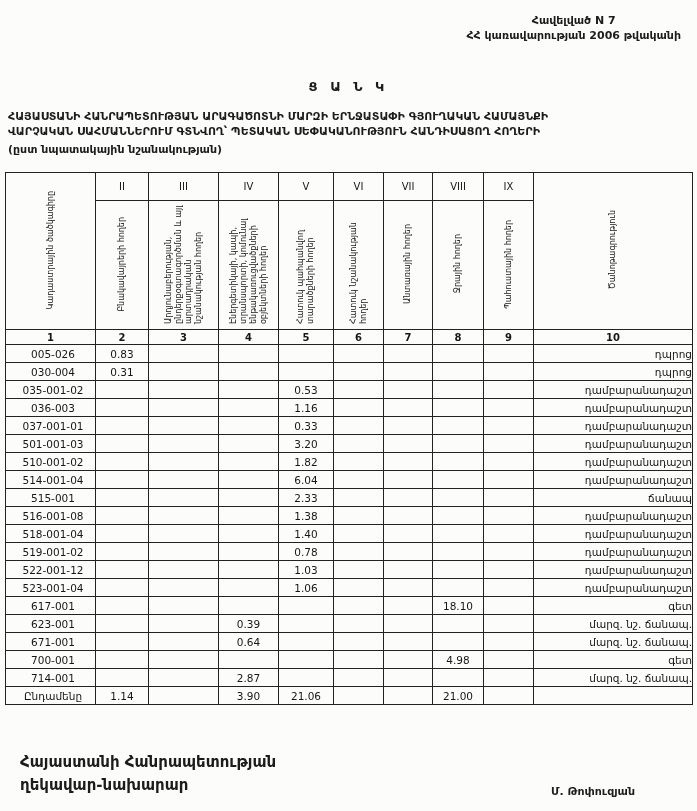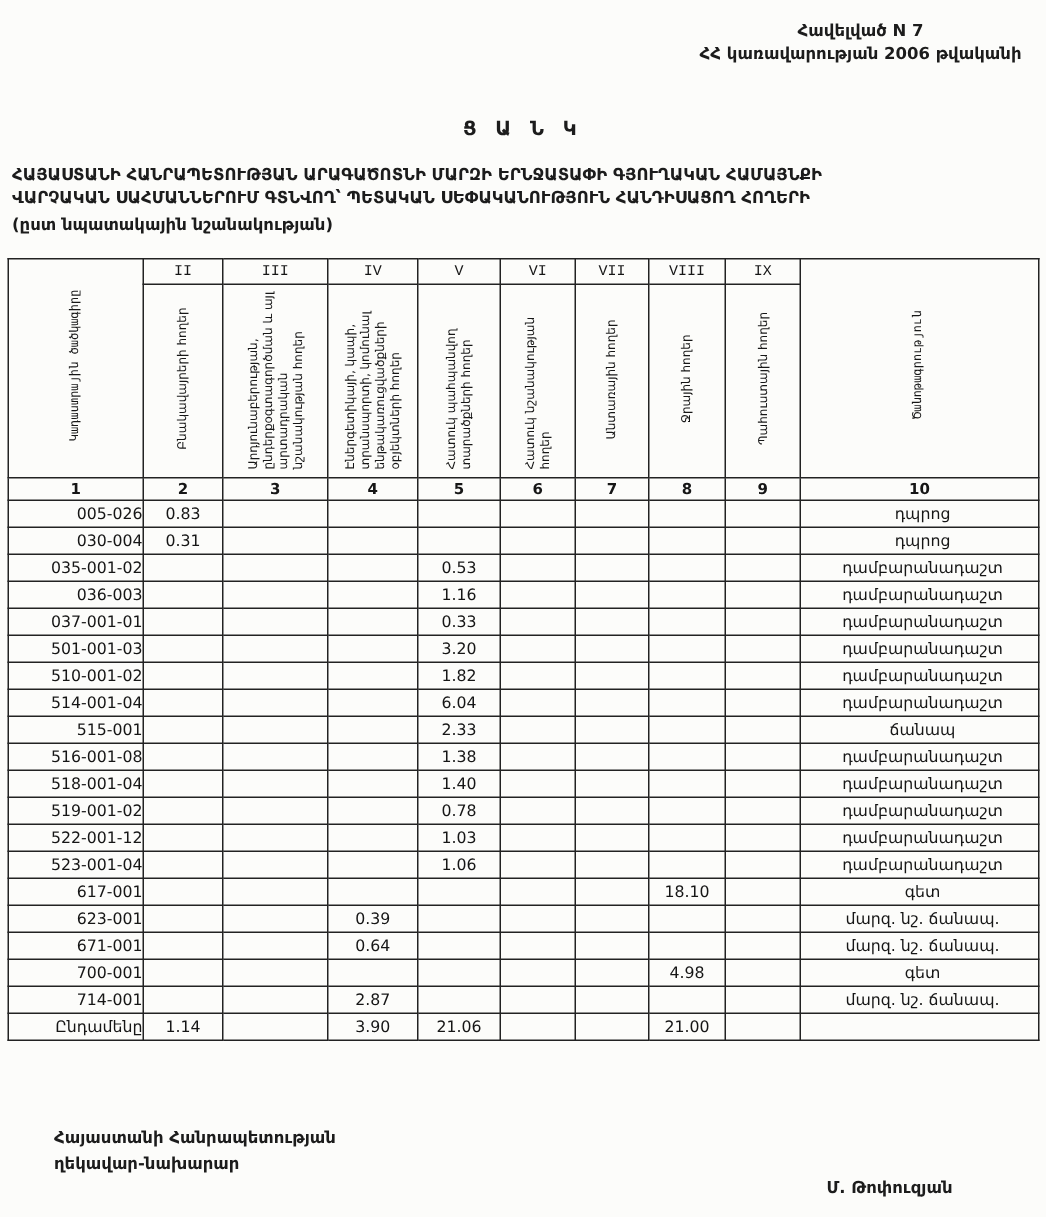--- a/index.html
+++ b/index.html
@@ -26,38 +26,38 @@
   .doc-title .subtitle { font-size:11px; font-weight:bold; margin-top:3px; }
   .table-wrap { position:absolute; top:172px; left:5px; }
   table {
     border-collapse:collapse; table-layout:fixed; width:687px;
     font-size:10.5px; color:#161616;
   }
   th, td {
     border:1px solid #222; overflow:hidden;
     font-weight:normal; vertical-align:middle;
   }
-  .roman-row th { height:17px; font-size:10px; text-align:center;font-family:Liberation Mono, monospace; }
+  .roman-row th { height:28px; font-size:10px; text-align:center; }
   .cat-row th { height:129px; text-align:center; vertical-align:middle; padding:2px 1px; }
   .vtext {
     display:inline-block;
     writing-mode:vertical-rl;
     transform:rotate(180deg);
     font-size:8px; line-height:1.25;
     max-height:120px; text-align:start;
   }
   .vtext.tall { max-height:138px; }
   .numbers-row th { height:15px; font-size:10px; font-weight:bold; text-align:center; }
   tbody td { height:18px; }
-  td.code-cell { text-align:right; padding-left:5px; }
+  td.code-cell { text-align:center; padding-left:5px; }
   td.num-cell  { text-align:center; }
-  td.note-cell { text-align:center; padding-left:4px; }
+  td.note-cell { text-align:right; padding-left:4px; }
   .footer-left {
-    position:absolute; left:36px; top:751px;
-    font-size:11px; font-weight:bold; line-height:1.5;
+    position:absolute; left:20px; top:751px;
+    font-size:15px; font-weight:bold; line-height:1.5;
   }
   .signature {
     position:absolute; right:62px; top:785px;
     font-size:11px; font-weight:bold;
   }
 </style>
 </head>
 <body>
 
 <div class="annex">

